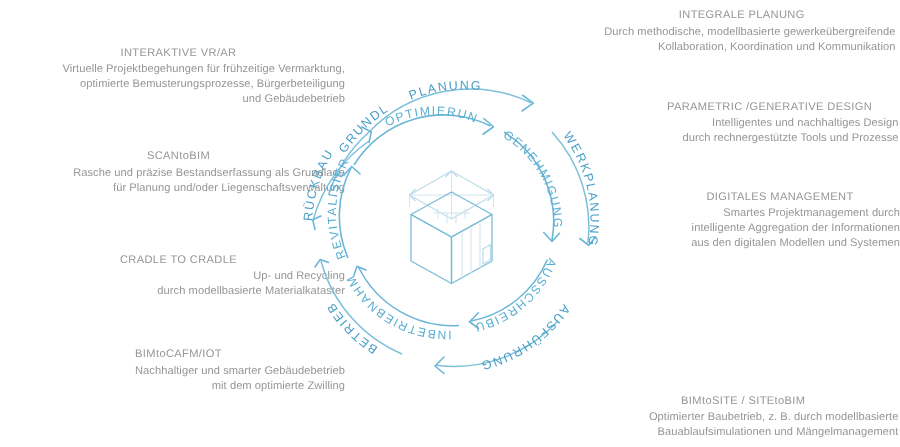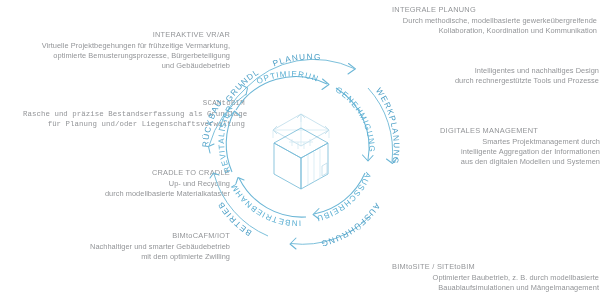--- a/index.html
+++ b/index.html
@@ -21,20 +21,21 @@
     position: absolute;
     color: #939598;
     line-height: 1.32;
   }
   .callout .c-title {
     font-size: 7.4px;
     letter-spacing: 0.25px;
     color: #939598;
     margin-bottom: 1.5px;
     white-space: nowrap;
+    text-align: center;
   }
   .callout .c-line {
     font-size: 7.4px;
     letter-spacing: 0.05px;
     color: #939598;
     white-space: nowrap;
     text-align: right;
   }
   .callout.right-align { text-align: right; }
   .callout.left-align  { text-align: left;  }
@@ -101,21 +102,21 @@
 
 <div id="page">
 
   <div class="callout right-align" style="left:8px; top:30px; width:222px;">
     <div class="c-title">INTERAKTIVE VR/AR</div>
     <div class="c-line">Virtuelle Projektbegehungen für frühzeitige Vermarktung,</div>
     <div class="c-line">optimierte Bemusterungsprozesse, Bürgerbeteiligung</div>
     <div class="c-line">und Gebäudebetrieb</div>
   </div>
 
-  <div class="callout right-align" style="left:23px; top:99px; width:222px;font-family:Liberation Mono, monospace;">
+  <div class="callout right-align" style="left:8px; top:99px; width:222px;">
     <div class="c-title">SCANtoBIM</div>
     <div class="c-line">Rasche und präzise Bestandserfassung als Grundlage</div>
     <div class="c-line">für Planung und/oder Liegenschaftsverwaltung</div>
   </div>
 
   <div class="callout right-align" style="left:8px; top:168px; width:222px;">
     <div class="c-title">CRADLE TO CRADLE</div>
     <div class="c-line">Up- und Recycling</div>
     <div class="c-line">durch modellbasierte Materialkataster</div>
   </div>
@@ -126,20 +127,21 @@
     <div class="c-line">mit dem optimierte Zwilling</div>
   </div>
 
   <div class="callout left-align" style="left:392px; top:5px; width:205px;">
     <div class="c-title">INTEGRALE PLANUNG</div>
     <div class="c-line">Durch methodische, modellbasierte gewerkeübergreifende</div>
     <div class="c-line">Kollaboration, Koordination und Kommunikation</div>
   </div>
 
   <div class="callout left-align" style="left:427px; top:66px; width:172px;">
+    <div class="c-title">PARAMETRIC /GENERATIVE DESIGN</div>
     <div class="c-line">Intelligentes und nachhaltiges Design</div>
     <div class="c-line">durch rechnergestützte Tools und Prozesse</div>
   </div>
 
   <div class="callout left-align" style="left:440px; top:126px; width:160px;">
     <div class="c-title">DIGITALES MANAGEMENT</div>
     <div class="c-line">Smartes Projektmanagement durch</div>
     <div class="c-line">intelligente Aggregation der Informationen</div>
     <div class="c-line">aus den digitalen Modellen und Systemen</div>
   </div>

